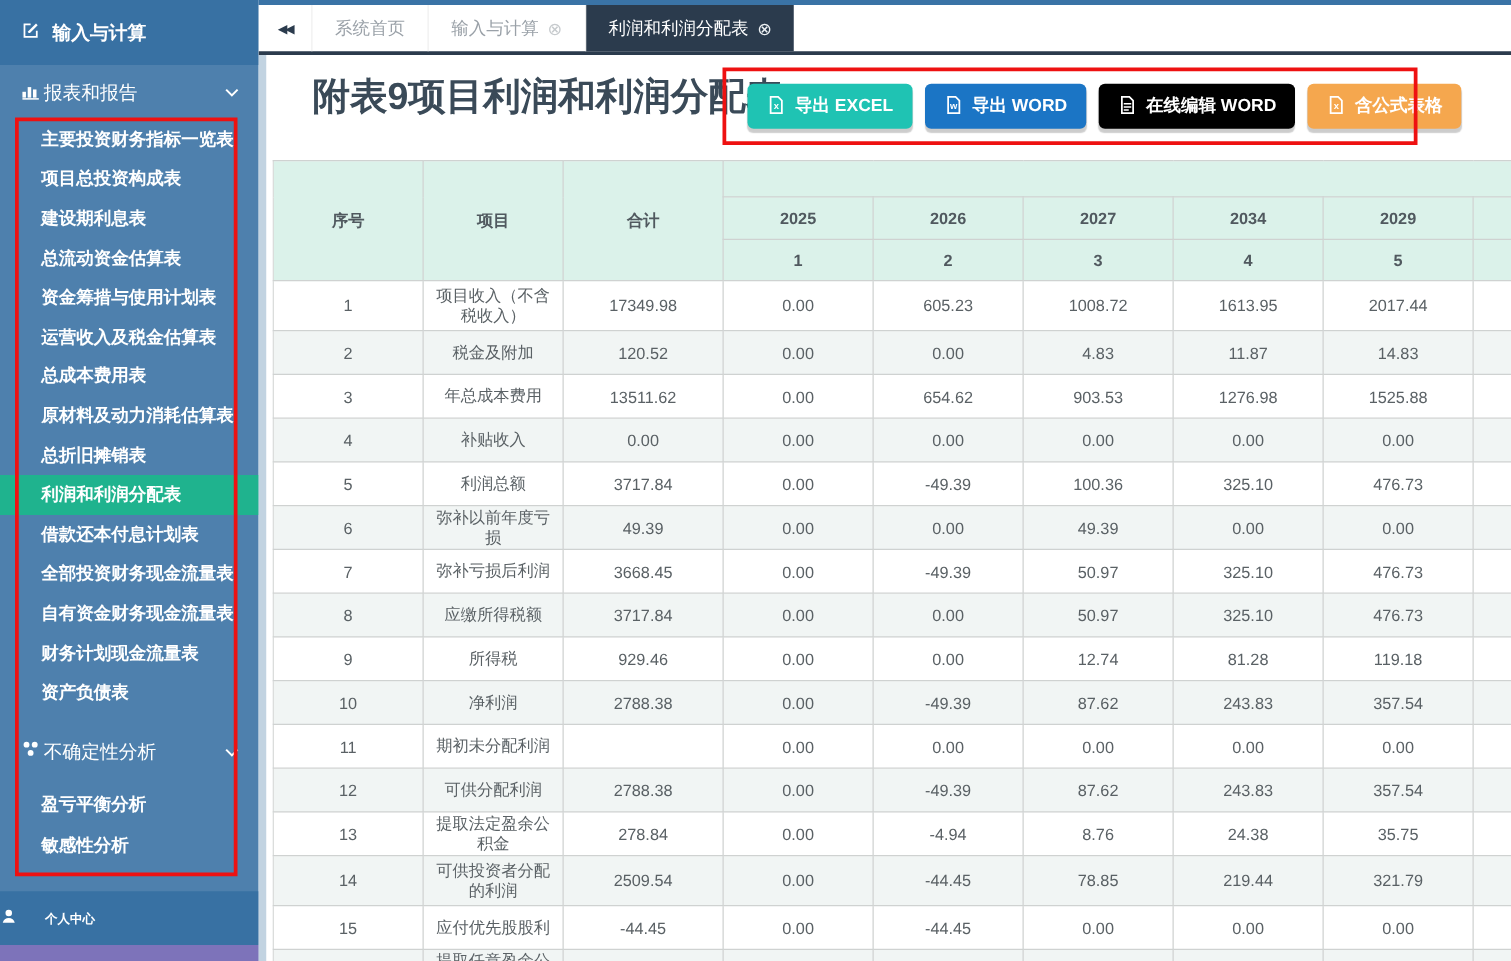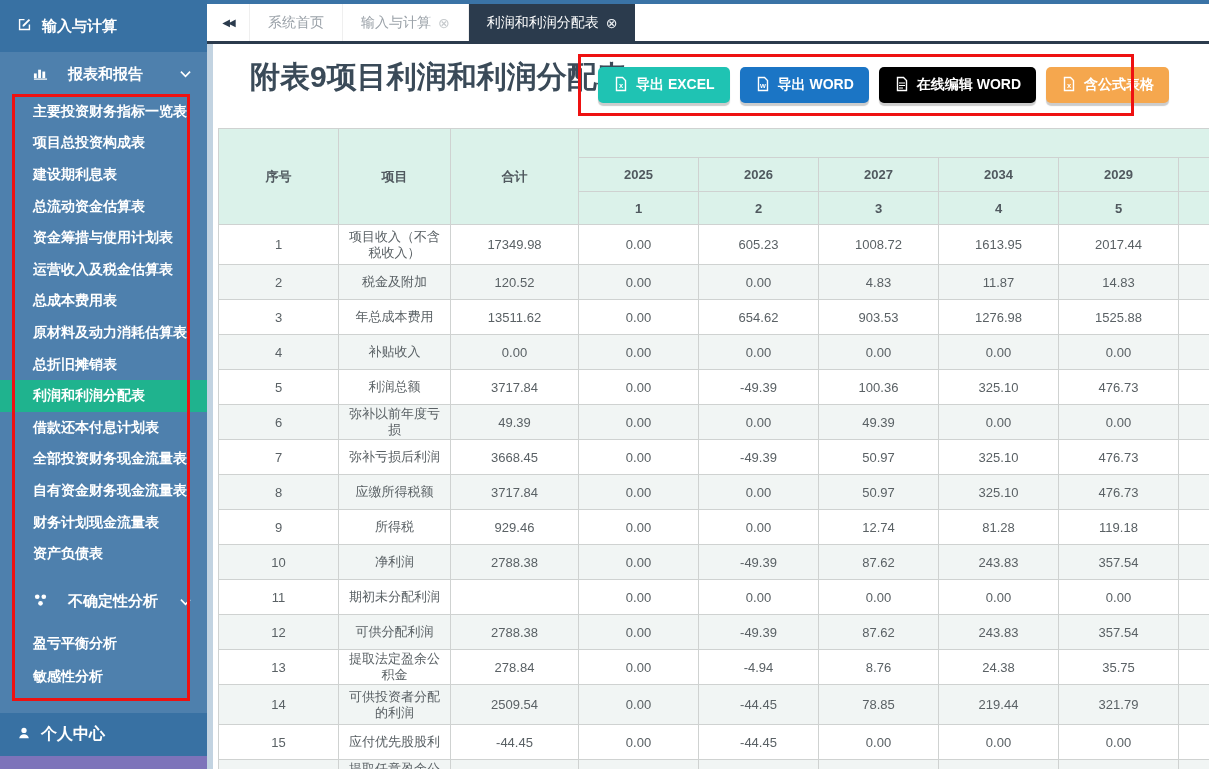--- a/index.html
+++ b/index.html
@@ -4,32 +4,32 @@
 <style>
   * { margin:0; padding:0; box-sizing:border-box; }
   html,body { width:1209px; height:769px; overflow:hidden;
     font-family:"Liberation Sans", sans-serif; background:#fff; }
 
   
   .sidebar { position:absolute; left:0; top:0; width:207px; height:769px;
     background:#4e80ad; color:#fff; }
   .sidebar-top { height:52px; background:#3871a3; display:flex; align-items:center;
     gap:10px; padding-left:17px; font-size:15px; font-weight:bold; }
-  .section-header { height:44px; display:flex; align-items:center; gap:20px;
-    padding-left:17px; padding-right:16px; font-size:15px; font-weight:bold;margin-left:16px; }
+  .section-header { height:44px; display:flex; align-items:center; gap:3px;
+    padding-left:17px; padding-right:16px; font-size:15px; font-weight:normal; }
   .section-header .chev { margin-left:auto; display:flex; }
   .sec2 { margin-top:12px; height:40px; }
   .items .item { height:31.6px; display:flex; align-items:center; padding-left:33px;
     font-size:14px; font-weight:600; cursor:pointer; white-space:nowrap; }
   .items2 { margin-top:6px; }
   .items2 .item { height:33px; }
   .item.active { background:#1fb38e; }
   .sidebar-bottom { position:absolute; left:0; top:713px; width:207px; height:43px;
-    background:#3871a3; display:flex; align-items:center; gap:10px; padding-left:17px;
-    font-size:16px; font-weight:bold; }
+    background:#3871a3; display:flex; align-items:center; gap:22px; 
+    font-size:10px; font-weight:bold; }
   .purple-strip { position:absolute; left:0; top:756px; width:207px; height:13px;
     background:#7d73ba; }
   .red-rect-sidebar { position:absolute; left:12px; top:94px; width:178px; height:607px;
     border:3px solid #ee1111; pointer-events:none; z-index:6; }
 
   
   .content { position:absolute; left:207px; top:0; width:1002px; height:769px; background:#fff; }
   .top-strip { height:4px; background:#3a73a6; }
   .left-strip { position:absolute; left:0; top:44px; width:6px; height:725px; background:#c2d3e1; }
 

